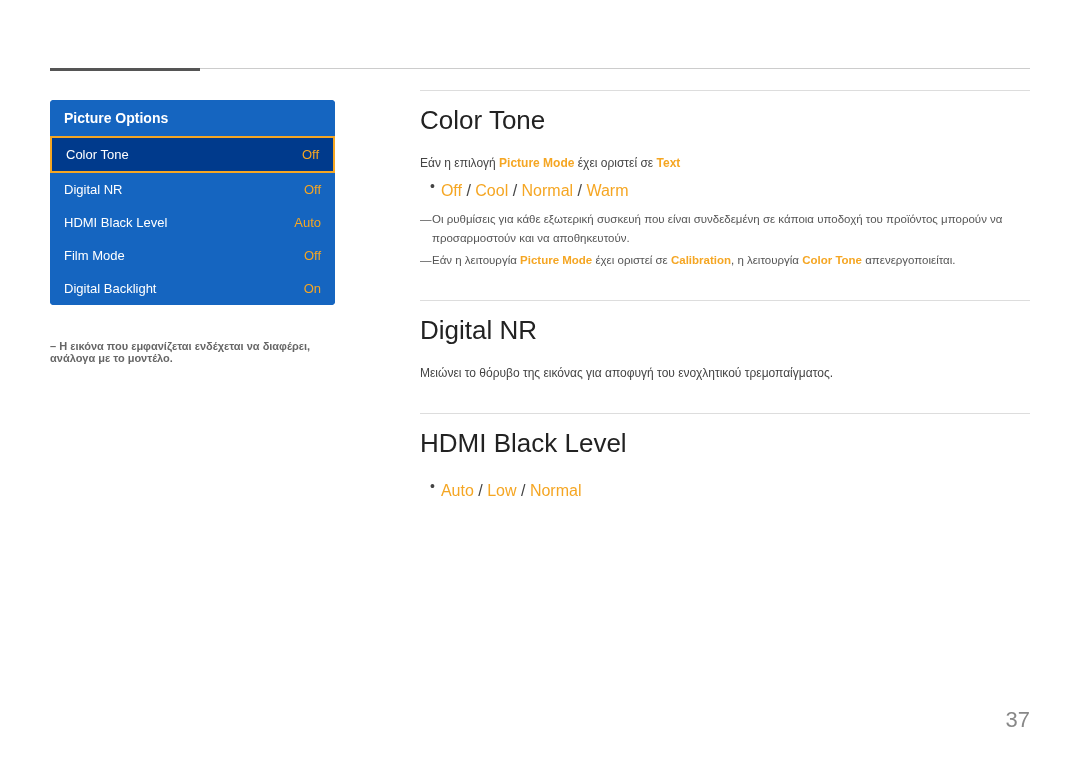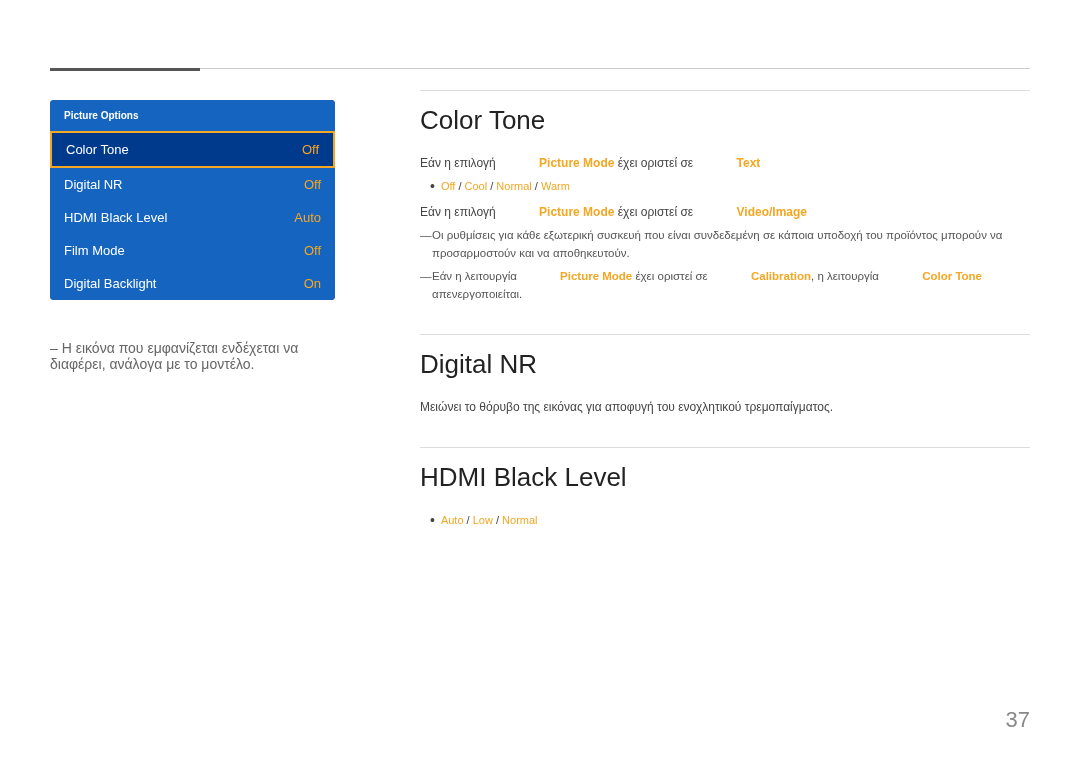--- a/index.html
+++ b/index.html
@@ -39,21 +39,21 @@
       left: 50px;
       width: 285px;
       background: #1565c0;
       border-radius: 4px;
       overflow: hidden;
     }
 
     .sidebar-title {
       background: #1565c0;
       color: #ffffff;
-      font-size: 10px;
+      font-size: 14px;
       font-weight: bold;
       padding: 10px 14px;
     }
 
     .sidebar-item {
       display: flex;
       justify-content: space-between;
       align-items: center;
       padding: 9px 14px;
       color: #ffffff;
@@ -77,23 +77,24 @@
     }
 
     .sidebar-item.active .item-value {
       color: #f5a623;
     }
 
     .footnote {
       position: absolute;
       top: 340px;
       left: 50px;
-      font-size: 14px;
+      font-size: 11px;
       color: #666;
       max-width: 285px;
+      font-weight: bold;
     }
 
     .main-content {
       position: absolute;
       top: 90px;
       left: 420px;
       right: 50px;
     }
 
     .section {
@@ -115,21 +116,21 @@
       margin-bottom: 4px;
     }
 
     .bullet-list {
       list-style: none;
       padding: 0;
       margin: 4px 0 6px 10px;
     }
 
     .bullet-list li {
-      font-size: 11px;
+      font-size: 16px;
       color: #444;
       line-height: 1.7;
       display: flex;
       align-items: flex-start;
       gap: 6px;
     }
 
     .bullet-list li::before {
       content: '•';
       color: #444;
@@ -148,21 +149,20 @@
 
     .note-line::before {
       content: '—';
       position: absolute;
       left: 0;
     }
 
     .highlight-orange {
       color: #f5a623;
       font-weight: bold;
-      margin-left: 40px;
     }
 
     .text-orange {
       color: #f5a623;
     }
 
     .page-number {
       position: absolute;
       bottom: 30px;
       right: 50px;
@@ -219,23 +219,20 @@
 
     <p class="section-text">
       Εάν η επιλογή <span class="highlight-orange">Picture Mode</span> έχει οριστεί σε <span class="highlight-orange">Text</span>
     </p>
     <ul class="bullet-list">
       <li>
         <span><span class="text-orange">Off</span> / <span class="text-orange">Cool</span> / <span class="text-orange">Normal</span> / <span class="text-orange">Warm</span></span>
       </li>
     </ul>
 
-    <p class="section-text">
-      Εάν η επιλογή <span class="highlight-orange">Picture Mode</span> έχει οριστεί σε <span class="highlight-orange">Video/Image</span>
-    </p>
 
     <p class="note-line">
       Οι ρυθμίσεις για κάθε εξωτερική συσκευή που είναι συνδεδεμένη σε κάποια υποδοχή του προϊόντος μπορούν να προσαρμοστούν και να αποθηκευτούν.
     </p>
     <p class="note-line">
       Εάν η λειτουργία <span class="highlight-orange">Picture Mode</span> έχει οριστεί σε <span class="highlight-orange">Calibration</span>, η λειτουργία <span class="highlight-orange">Color Tone</span> απενεργοποιείται.
     </p>
   </div>
 
   <div class="section">

